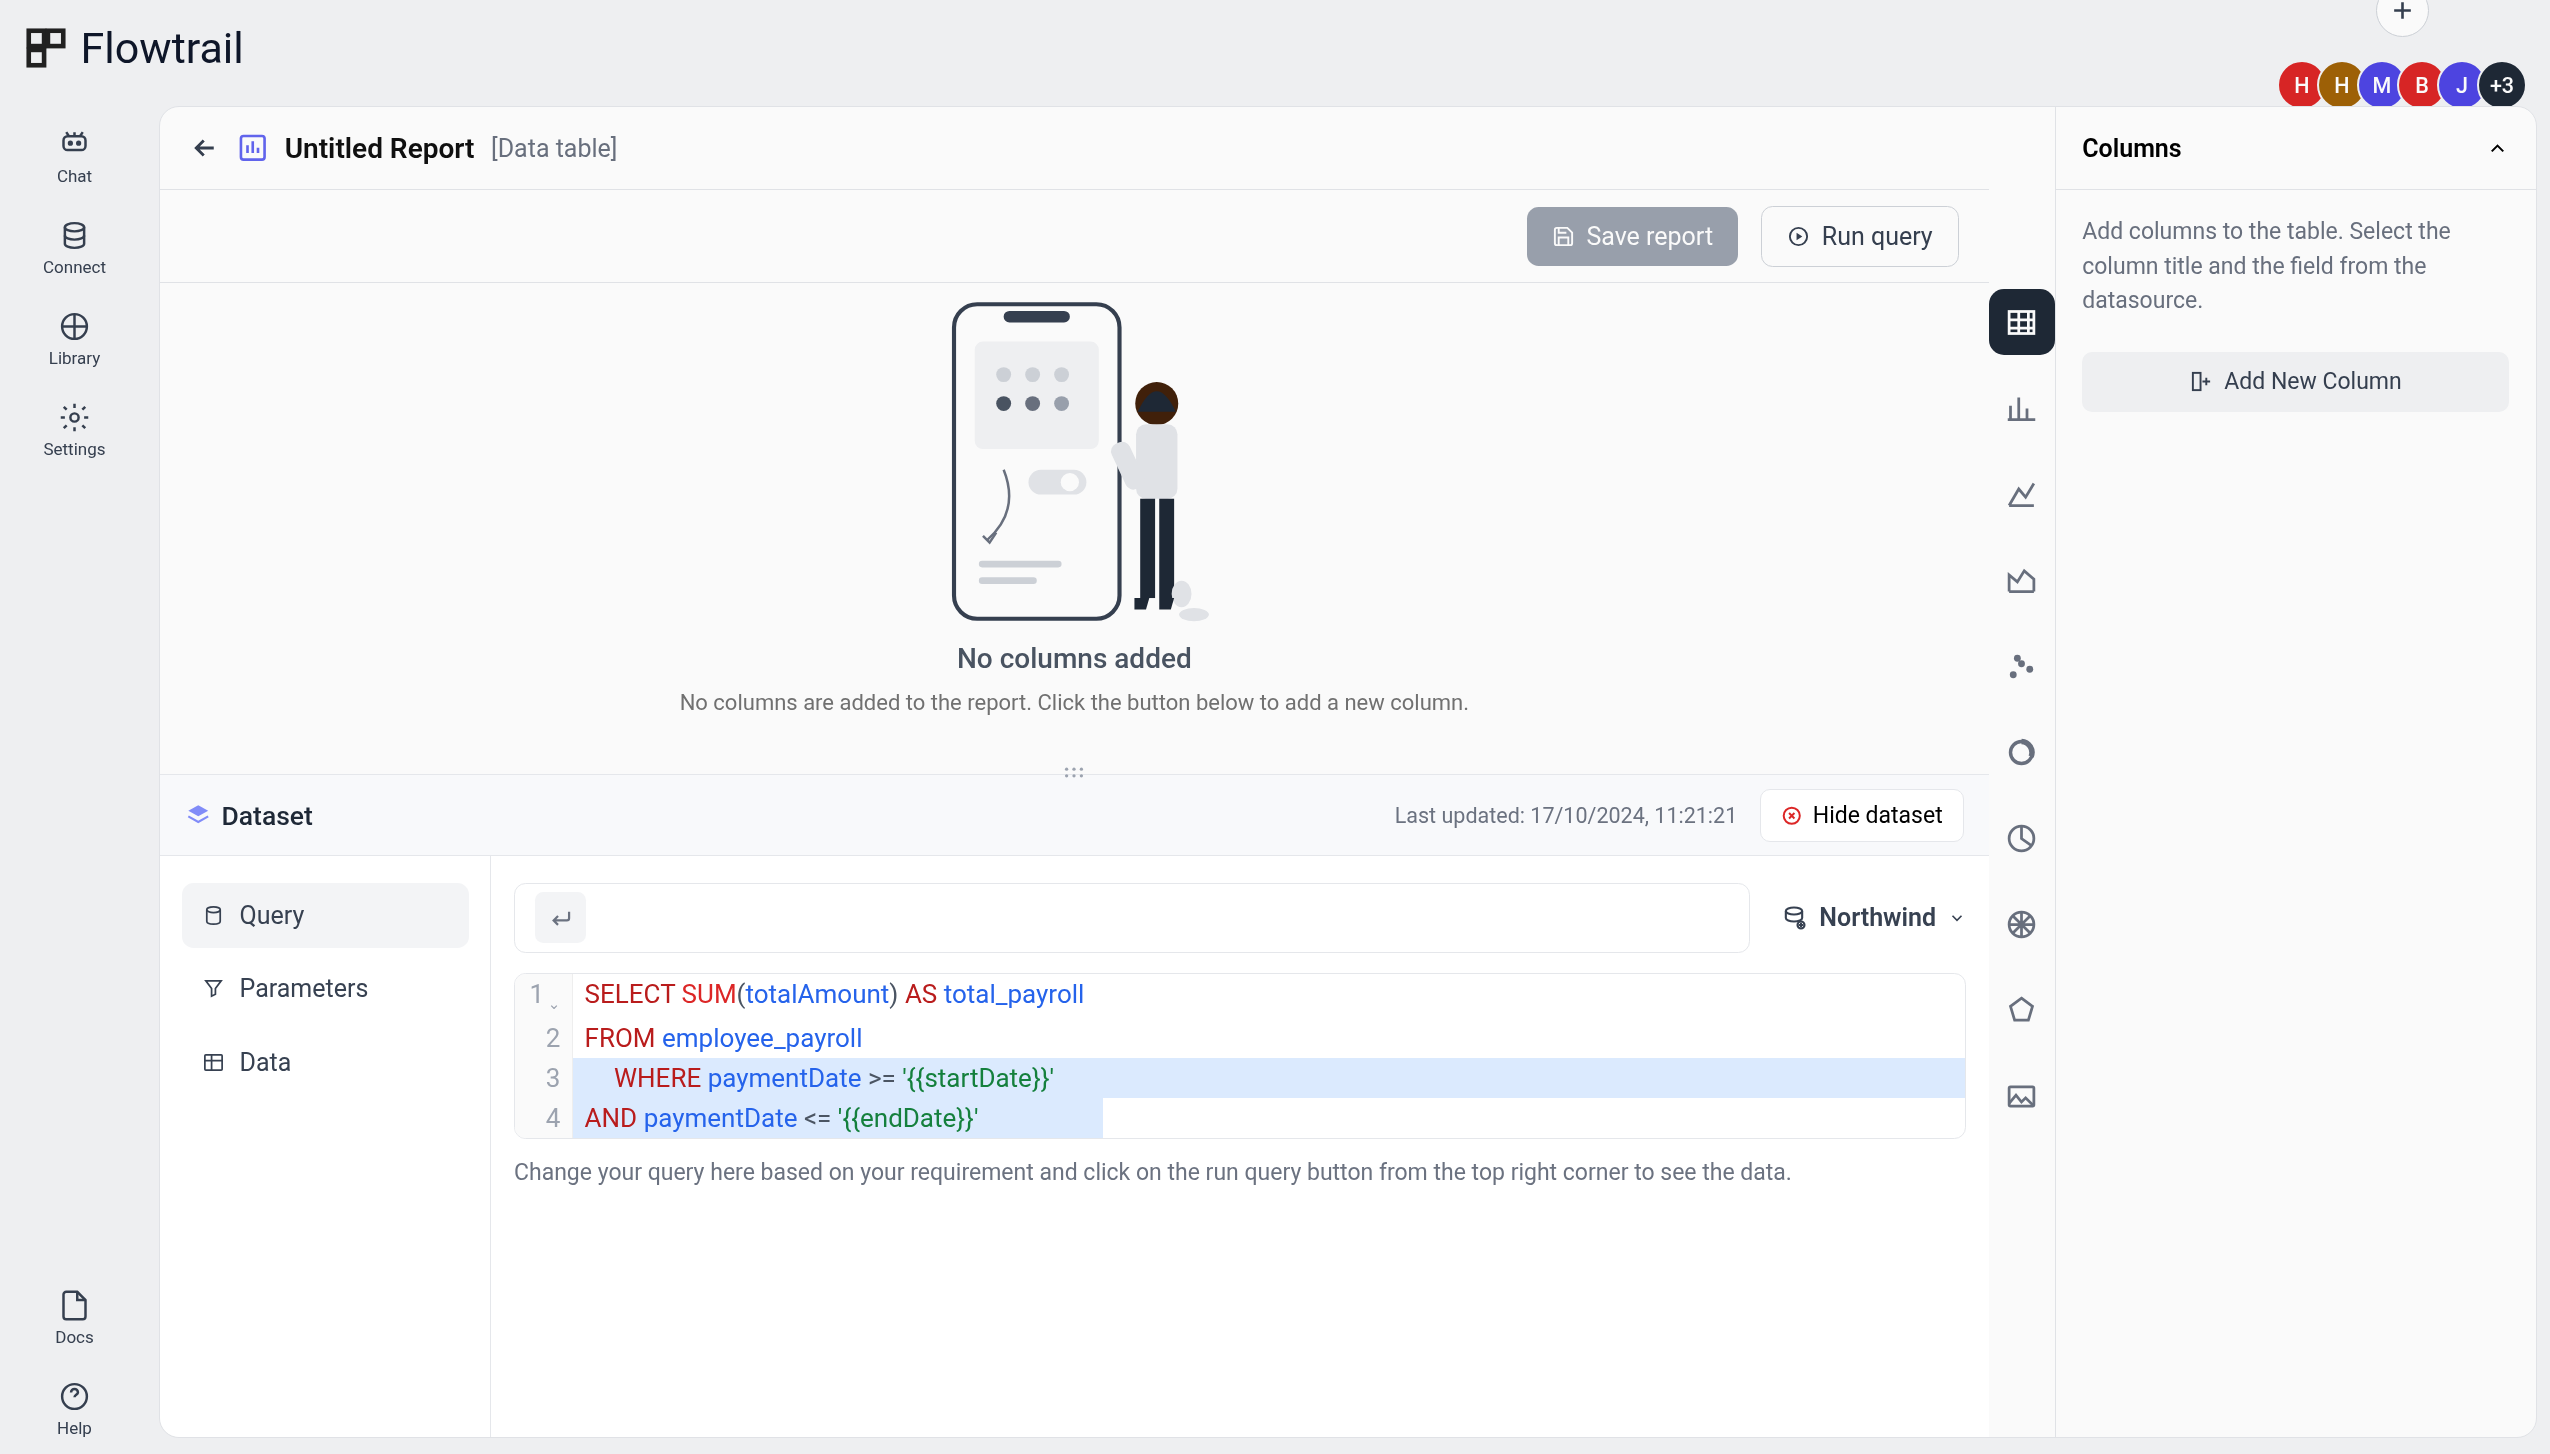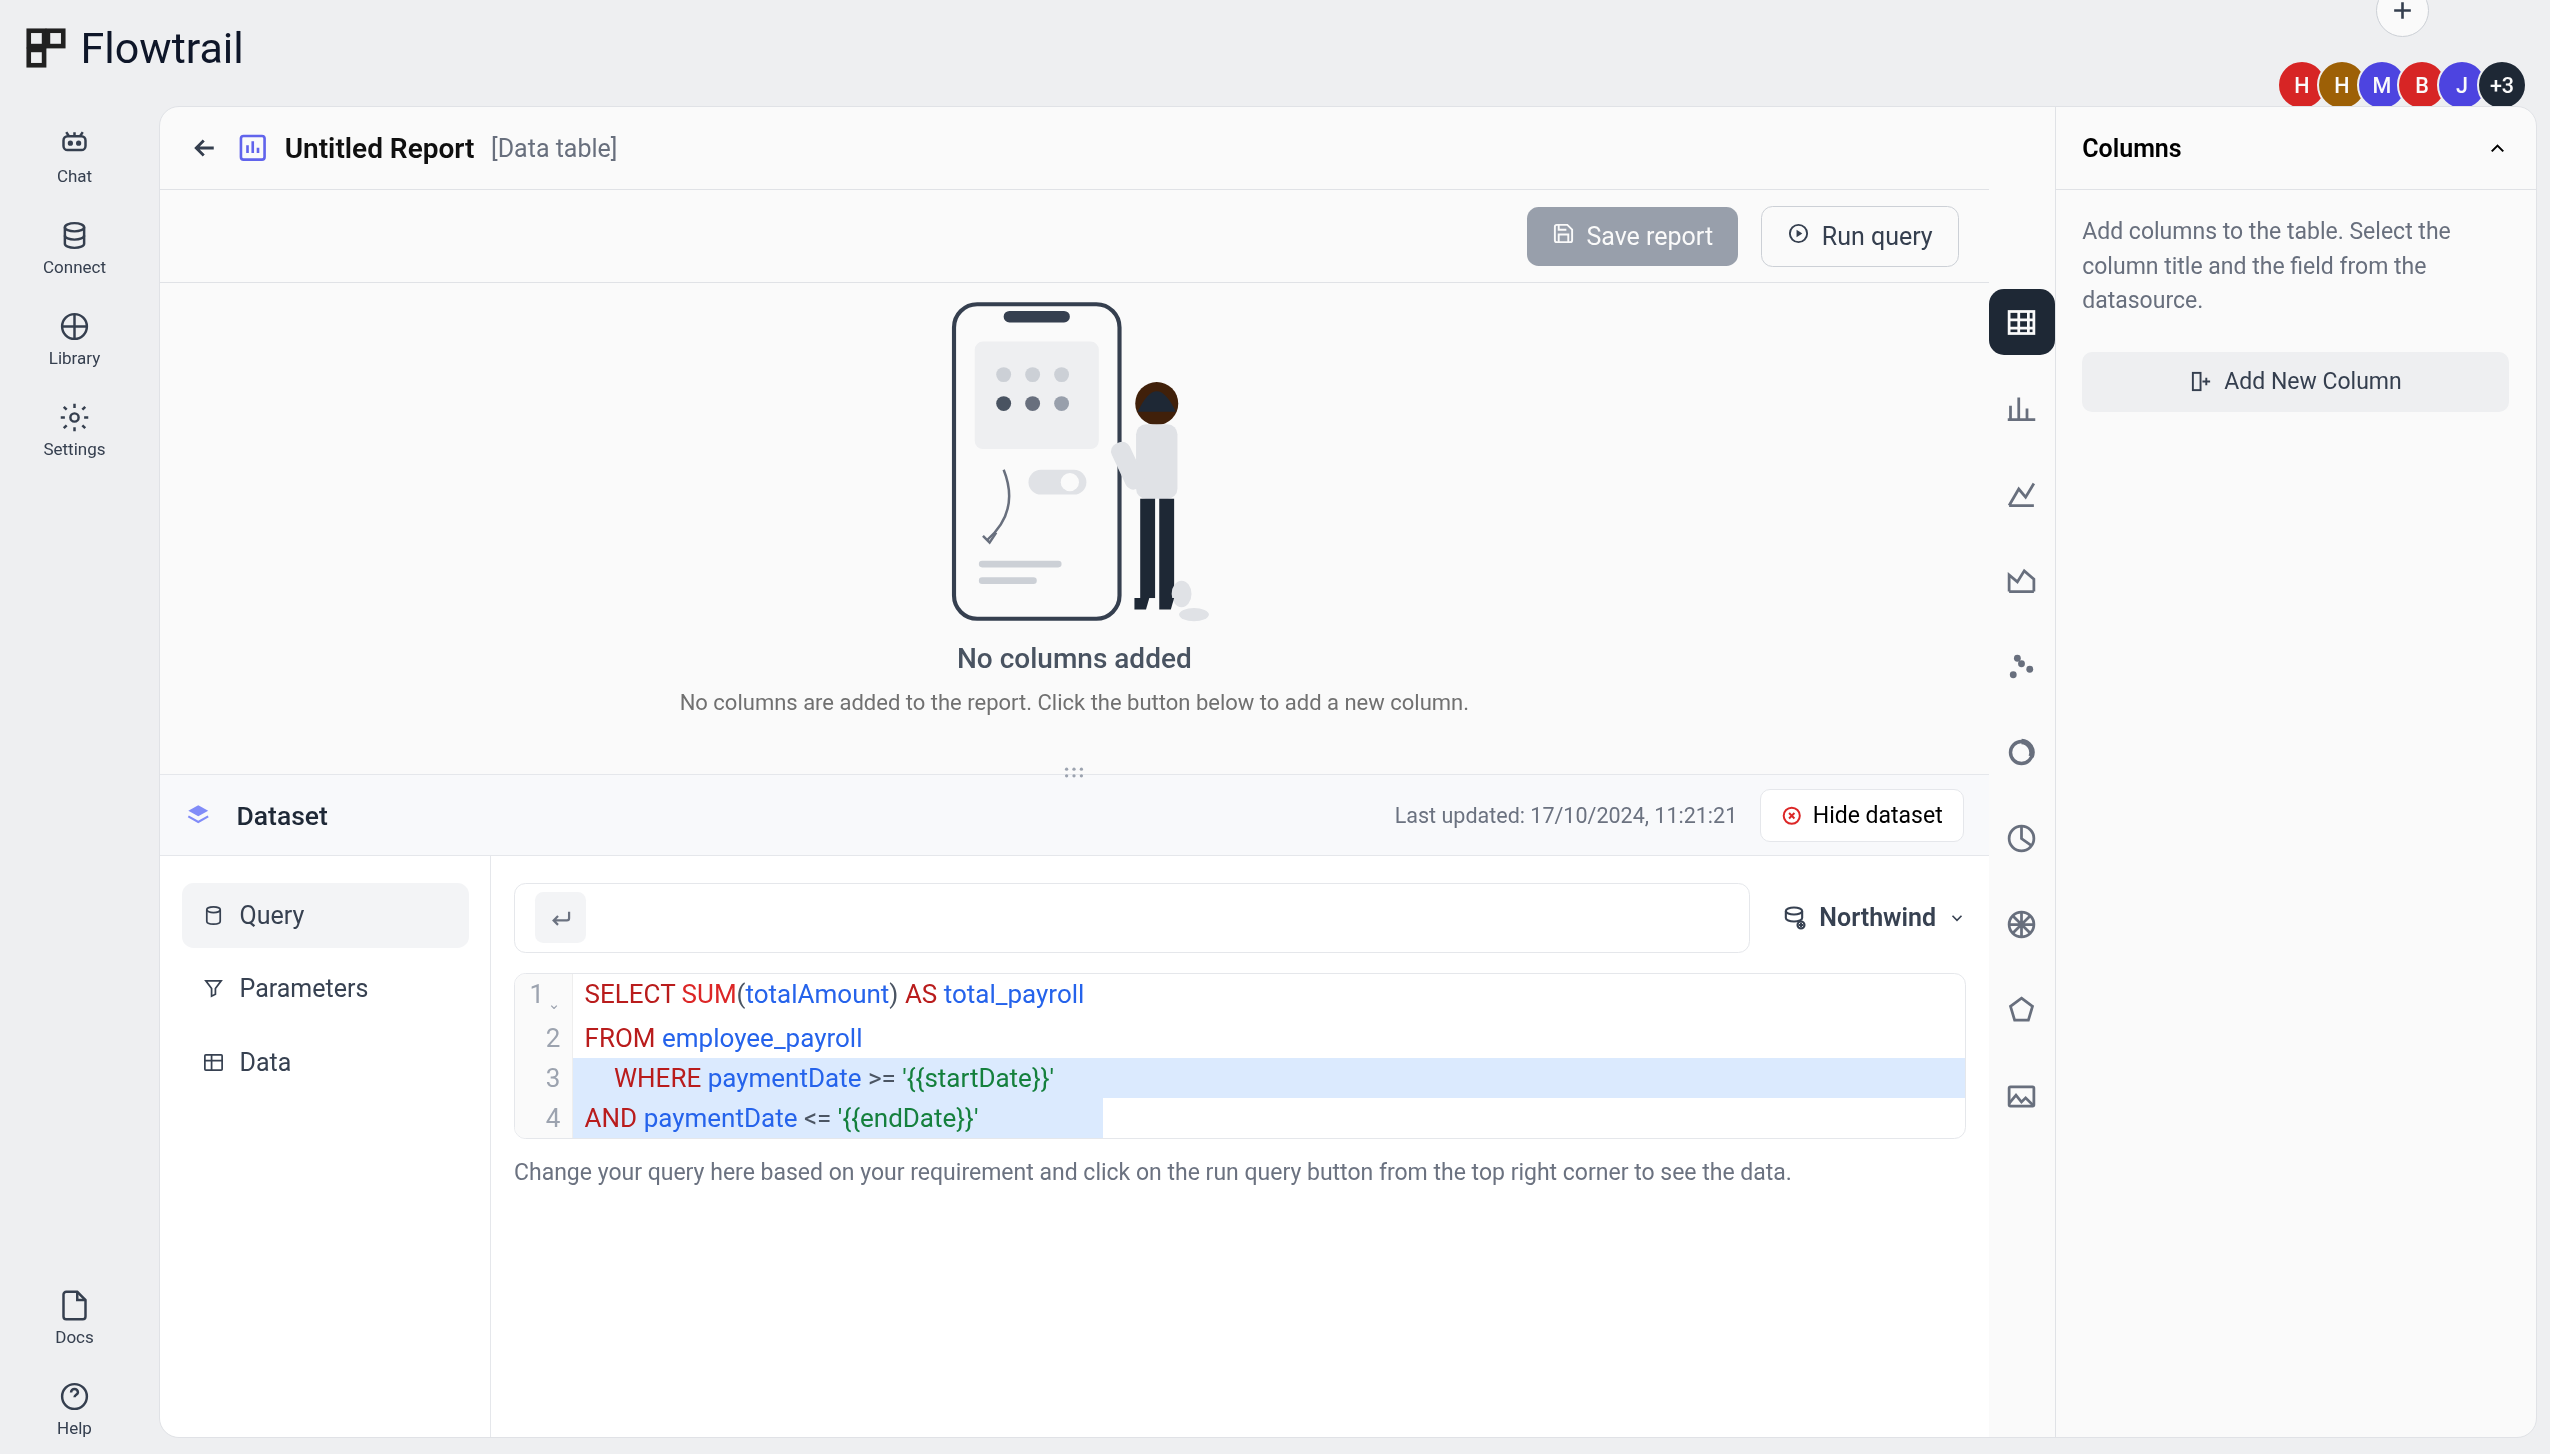--- a/index.html
+++ b/index.html
@@ -28,42 +28,42 @@
 .card { background: #fff; border-radius: 20px; border: 0.8px solid #e5e7eb; height: 100%; display: flex; position: relative; overflow: hidden; }
 
 .content { flex: 1; display: flex; flex-direction: column; position: relative; }
 .content-header { height: 83px; display: flex; align-items: center; padding: 0 30px; border-bottom: 0.8px solid #e5e7eb; gap: 16.6px; }
 .back-btn { cursor: pointer; color: #374151; }
 .report-icon { color: #6366f1; }
 .report-title { font-size: 28px; font-weight: 600; color: #111; }
 .report-type { font-size: 25px; color: #6b7280; }
 
 .toolbar-row { height: 93px; display: flex; align-items: center; justify-content: flex-end; gap: 23px; padding: 0 30px; border-bottom: 0.8px solid #e5e7eb; }
-.btn { display: flex; gap: 11.6px; padding: 15px 25px; border-radius: 11.6px; font-size: 25px; cursor: pointer; border: none; }
+.btn { display: flex; align-items: center; gap: 11.6px; padding: 15px 25px; border-radius: 11.6px; font-size: 25px; cursor: pointer; border: none; }
 .btn-save { background: #9ca3af; color: #fff; }
 .btn-run { background: #fff; border: 0.8px solid #d1d5db; color: #374151; }
 
 .empty-state { flex: 1; display: flex; flex-direction: column; align-items: center; justify-content: flex-start; padding-top: 13.3px; gap: 15px; }
 .empty-title { font-size: 28px; font-weight: 500; color: #4b5563; }
 .empty-sub { font-size: 22px; color: #737373; }
 .illustration { width: 290px; height: 331px; position: relative; }
 
 .vtabs { width: 66px; display: flex; flex-direction: column; align-items: center; gap: 20px; padding-top: 182px; }
 .vtab { width: 66px; height: 66px; border-radius: 15px; display: flex; align-items: center; justify-content: center; color: #6b7280; cursor: pointer; }
 .vtab.active { background: #1f2937; color: #fff; }
 .vtab svg { width: 33px; height: 33px; }
 
 .right-panel { width: 481px; border-left: 0.8px solid #e5e7eb; display: flex; flex-direction: column; }
 .rp-header { height: 83px; display: flex; align-items: center; justify-content: space-between; padding: 0 26.5px; border-bottom: 0.8px solid #e5e7eb; font-size: 25px; font-weight: 600; }
 .rp-desc { padding: 25px 26.5px; font-size: 23px; color: #6b7280; line-height: 1.5; }
 .add-col-btn { margin: 8.3px 26.5px; background: #f3f4f6; border: none; border-radius: 10px; padding: 16.6px; font-size: 23px; color: #374151; display: flex; align-items: center; justify-content: center; gap: 11.6px; cursor: pointer; }
 
 .dataset-panel { position: absolute; left: 0; right: 0; bottom: 0; background: #fff; border-top: 0.8px solid #e5e7eb; height: 663px; display: flex; flex-direction: column; z-index: 5; border-radius: 0 0 0 20px; }
 .ds-header { background: #f8f9fb; height: 81px; display: flex; align-items: center; justify-content: space-between; padding: 0 25px; border-bottom: 0.8px solid #e5e7eb; }
-.ds-title { display: flex; align-items: center; gap: 25px; font-size: 26.5px; font-weight: 500; color: #1f2937; }
+.ds-title { display: flex; align-items: center; gap: 10px; font-size: 26.5px; font-weight: 500; color: #1f2937; }
 .ds-right { display: flex; align-items: center; gap: 23px; }
 .ds-updated { font-size: 21.5px; color: #6b7280; }
 .hide-btn { display: flex; align-items: center; gap: 10px; padding: 11.6px 20px; border-radius: 10px; border: 0.8px solid #e5e7eb; background: #fff; font-size: 23px; cursor: pointer; }
 .hide-btn .x { color: #dc2626; }
 .drag-handle { position: absolute; top: -10px; left: 50%; transform: translateX(-50%); color: #9ca3af; cursor: ns-resize; }
 
 .ds-body { flex: 1; display: flex; }
 .ds-tabs { width: 331px; border-right: 0.8px solid #e5e7eb; padding: 26.5px 21.5px; display: flex; flex-direction: column; gap: 8.3px; }
 .ds-tab { display: flex; align-items: center; gap: 15px; padding: 18px 20px; border-radius: 11.6px; font-size: 25px; color: #374151; cursor: pointer; }
 .ds-tab.active { background: #f3f4f6; }

